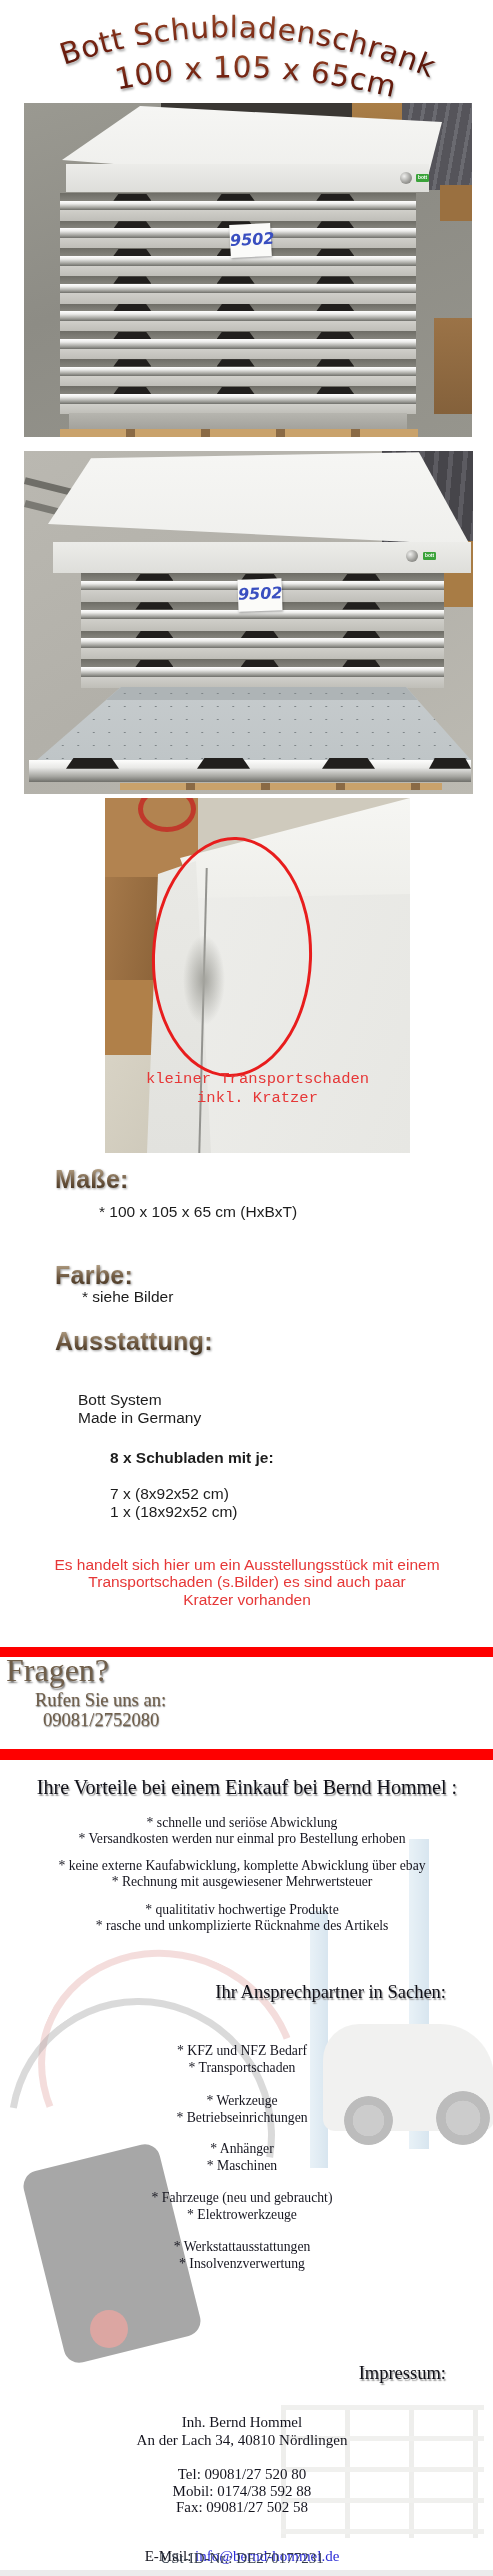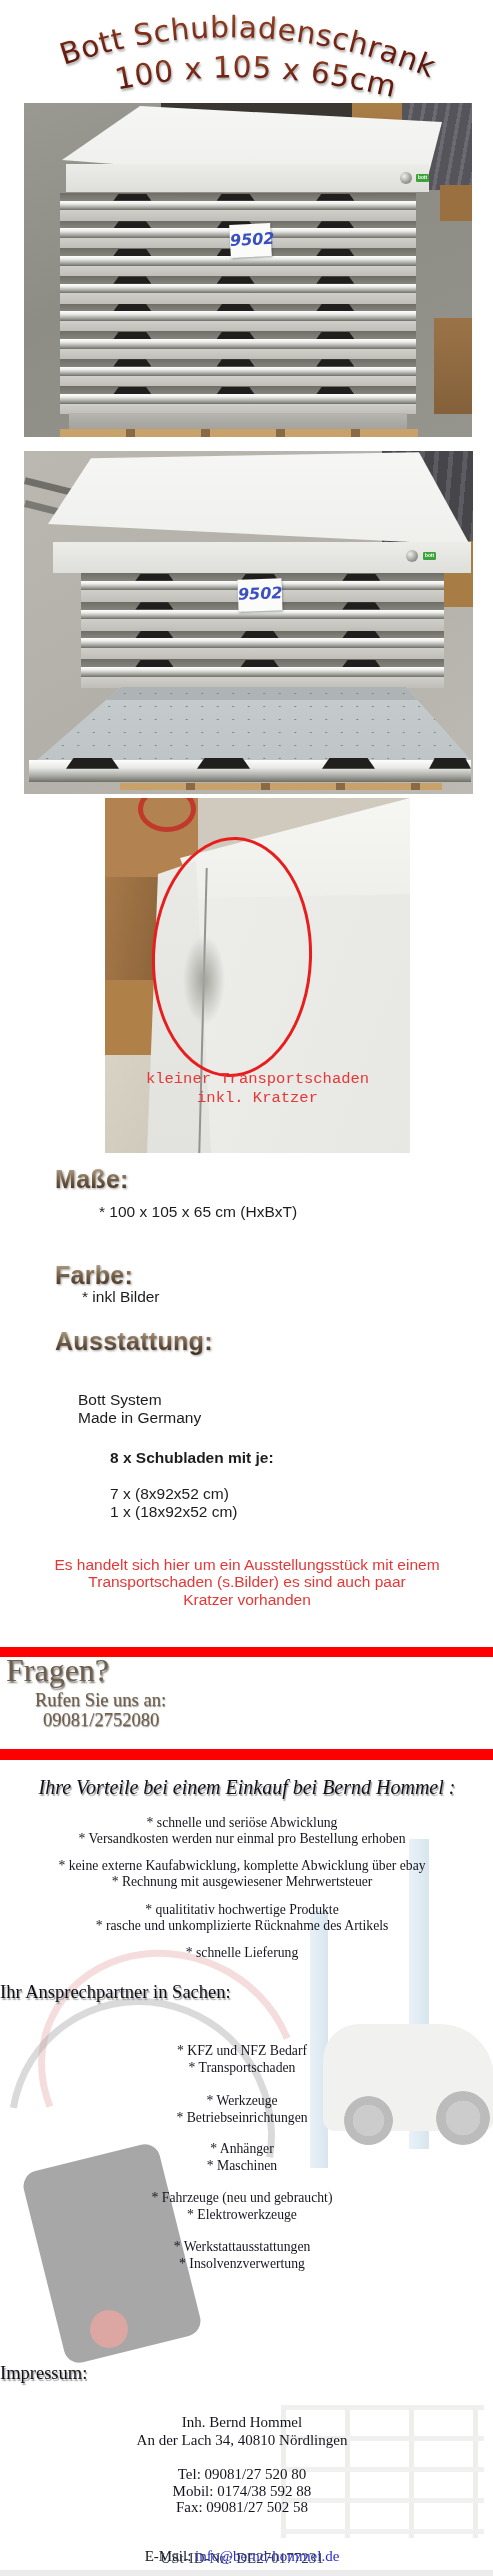--- a/index.html
+++ b/index.html
@@ -56,21 +56,21 @@
 
   
   .redbar{left:0;width:494px;background:#fe0000;}
   .serif{font-family:"Liberation Serif",serif;}
   .fragen-h{font-size:32px;color:#6f5e4a;text-shadow:1.2px 1.8px 1.8px rgba(0,0,0,.55);}
   .fragen-s{font-size:18.5px;color:#6f5e4a;text-shadow:0.6px 1.2px 1.2px rgba(0,0,0,.5);}
 
   
   .tpl-h1{width:494px;text-align:center;font-size:20px;color:#101018;
           text-shadow:1.2px 1.8px 1.2px #9a9a9a;white-space:pre-line;}
-  .tpl-h2{width:446px;text-align:left;font-size:18.5px;color:#101018;
+  .tpl-h2{width:446px;text-align:right;font-size:18.5px;color:#101018;
           text-shadow:1.2px 1.8px 1.2px #9a9a9a;}
   .tpl-li{width:484px;text-align:center;font-size:13.7px;color:#15151f;
           line-height:16px;white-space:pre-line;}
   .tpl-li2{line-height:16.7px;}
   .email-blue{color:#2b2bd6;text-decoration:none;}
 
   
   .wm{opacity:.45;pointer-events:none;}
   .wm-post{background:linear-gradient(90deg,#cfe2ef,#a9c8dd);}
   .wm-carbody{background:#e2e2df;border-radius:36px 54px 12px 12px;}
@@ -271,21 +271,21 @@
     <div class="abs" style="left:78px;top:137px;width:42px;height:90px;background:radial-gradient(closest-side,#a3a39d,transparent);"></div>
     <div class="abs ellipse-ring" style="left:47px;top:39px;width:154px;height:234px;transform:rotate(2deg);"></div>
     <div class="abs caption-red" style="left:0;top:272px;width:305px;white-space:pre-line;font-family:Liberation Mono, monospace;">kleiner Transportschaden
 inkl. Kratzer</div>
   </div>
 
   <div class="abs h-brown" style="left:55px;top:1165px;">Maße:</div>
   <div class="abs body-line" style="left:99px;top:1203px;">* 100 x 105 x 65 cm (HxBxT)</div>
 
   <div class="abs h-brown" style="left:55px;top:1249px;margin-top:12px;">Farbe:</div>
-  <div class="abs body-line" style="left:82px;top:1288px;">* inkl Bilder</div>
+  <div class="abs body-line" style="left:82px;top:1288px;">* siehe Bilder</div>
 
   <div class="abs h-brown" style="left:55px;top:1327px;">Ausstattung:</div>
   <div class="abs body-line" style="left:78px;top:1391px;">Bott System
 Made in Germany</div>
   <div class="abs body-line" style="left:110px;top:1449px;font-weight:bold;">8 x Schubladen mit je:</div>
   <div class="abs body-line" style="left:110px;top:1485px;">7 x (8x92x52 cm)
 1 x (18x92x52 cm)</div>
 
   <div class="abs warning" style="left:0;top:1556px;">Es handelt sich hier um ein Ausstellungsstück mit einem
 Transportschaden (s.Bilder) es sind auch paar
@@ -305,28 +305,27 @@
     <div class="abs wm-wheel" style="left:149px;top:276px;width:54px;height:54px;"></div>
   </div>
   <div class="abs wm" style="left:0;top:1928px;width:334px;height:484px;">
     <div class="abs wm-arc" style="left:36px;top:24px;width:251px;height:227px;transform:rotate(25deg);"></div>
     <div class="abs wm-arc wm-arc2" style="left:6px;top:72px;width:257px;height:251px;transform:rotate(55deg);"></div>
     <div class="abs wm-tester" style="left:42px;top:227px;width:140px;height:197px;transform:rotate(-14deg);"></div>
     <div class="abs" style="left:90px;top:382px;width:38px;height:38px;border-radius:50%;background:#b23c33;"></div>
   </div>
   <div class="abs wm wm-shelf" style="left:281px;top:2405px;width:203px;height:133px;"></div>
 
-  <div class="abs serif tpl-h1" style="top:1776px;font-style:italic;">Ihre Vorteile bei einem Einkauf bei Bernd Hommel :</div>
+  <div class="abs serif tpl-h1" style="top:1776px;">Ihre Vorteile bei einem Einkauf bei Bernd Hommel :</div>
   <div class="abs serif tpl-li" style="top:1815px;">* schnelle und seriöse Abwicklung
 * Versandkosten werden nur einmal pro Bestellung erhoben</div>
   <div class="abs serif tpl-li" style="top:1858px;">* keine externe Kaufabwicklung, komplette Abwicklung über ebay
 * Rechnung mit ausgewiesener Mehrwertsteuer</div>
   <div class="abs serif tpl-li" style="top:1902px;">* qualititativ hochwertige Produkte
 * rasche und unkomplizierte Rücknahme des Artikels</div>
-  <div class="abs serif tpl-li" style="top:1945px;">* schnelle Lieferung</div>
 
   <div class="abs serif tpl-h2" style="top:1982px;">Ihr Ansprechpartner in Sachen:</div>
   <div class="abs serif tpl-li tpl-li2" style="top:2043px;">* KFZ und NFZ Bedarf
 * Transportschaden</div>
   <div class="abs serif tpl-li tpl-li2" style="top:2093px;">* Werkzeuge
 * Betriebseinrichtungen</div>
   <div class="abs serif tpl-li tpl-li2" style="top:2141px;">* Anhänger
 * Maschinen</div>
   <div class="abs serif tpl-li tpl-li2" style="top:2190px;">* Fahrzeuge (neu und gebraucht)
 * Elektrowerkzeuge</div>

